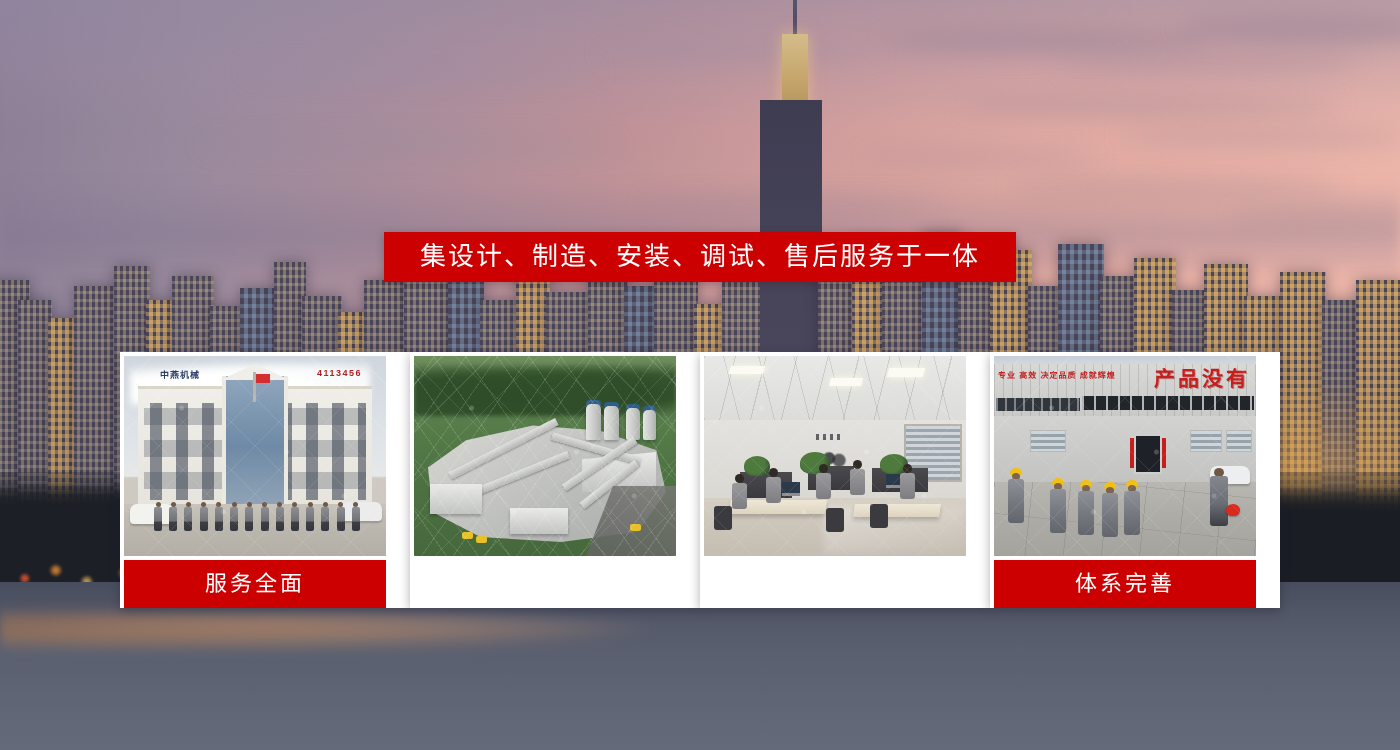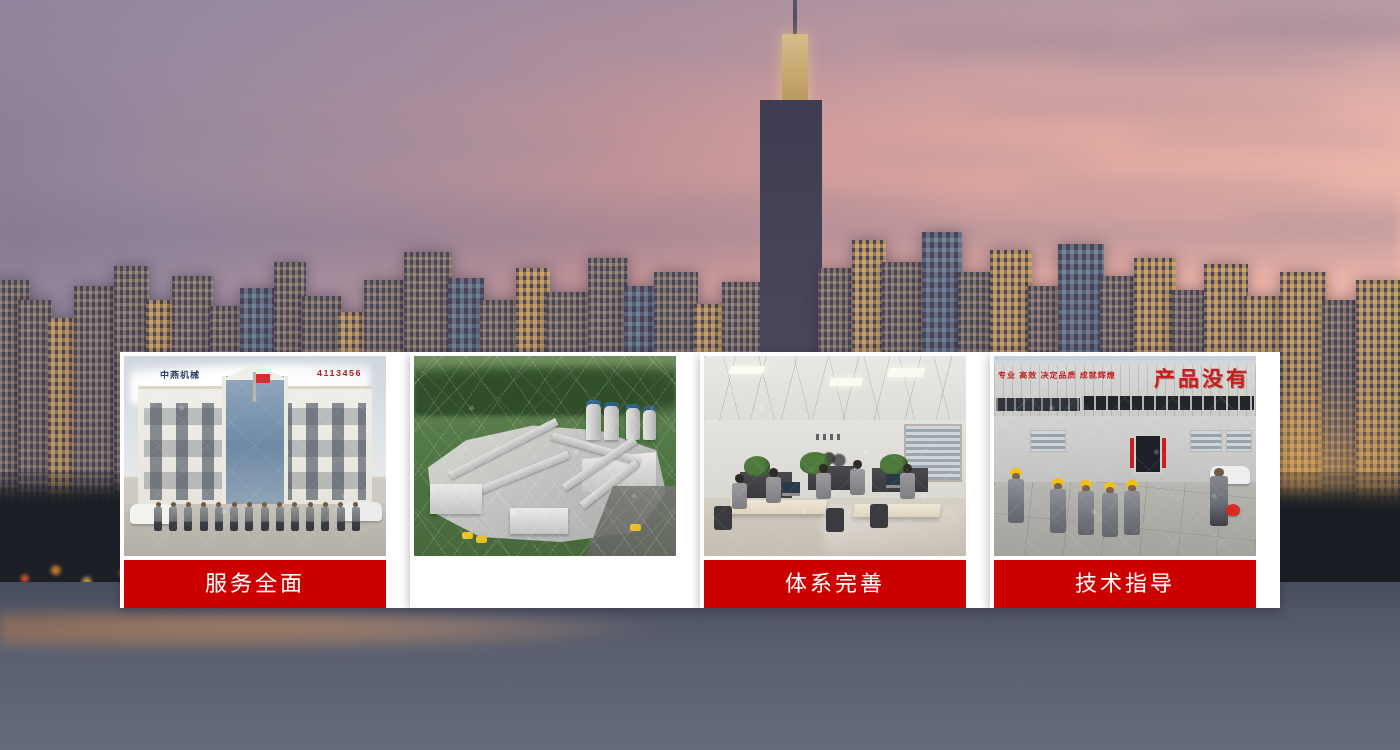--- a/index.html
+++ b/index.html
@@ -545,20 +545,23 @@
   <div class="gold-district"></div>
   <div class="treeline"></div>
   <div class="shore-glow"></div>
   <div class="river"></div>
   <div class="river-shimmer"></div>
   <div class="grade"></div>
 
   <div class="content">
 
 
+    <div class="subtitle-wrap">
+      <div class="subtitle">集设计、制造、安装、调试、售后服务于一体</div>
+    </div>
 
     <div class="cards">
 
       <div class="card">
         <div class="card-photo">
           <div class="p1-sky"></div>
           <div class="p1-cloud"></div>
           <div class="p1-bld"></div>
           <div class="p1-center"></div>
           <div class="p1-pediment"></div>
@@ -658,21 +661,20 @@
             </div>
           <div class="p3-person h5">
               <i></i>
               <b></b>
             </div>
           <div class="p3-chair ch1"></div>
           <div class="p3-chair ch2"></div>
           <div class="p3-chair ch3"></div>
           <div class="wm"></div>
         </div>
-        <div class="card-caption">体系完善</div>
       </div>
 
       <div class="card">
         <div class="card-photo">
           <div class="p4-sky"></div>
           <div class="p4-fac"></div>
           <div class="p4-smalltext">专业  高效
 决定品质  成就辉煌</div>
           <div class="p4-bigtext">产品没有</div>
           <div class="p4-louver"></div>
@@ -709,18 +711,18 @@
               <span class="hd"></span>
               <span class="bd"></span>
             </div>
           <div class="p4-lead">
               <span class="hd"></span>
               <span class="bd"></span>
             </div>
           <div class="p4-helmet"></div>
           <div class="wm"></div>
         </div>
-        <div class="card-caption">技术指导</div>
+        <div class="card-caption">体系完善</div>
       </div>
 
     </div>
   </div>
 </div>
 
 </body></html>

